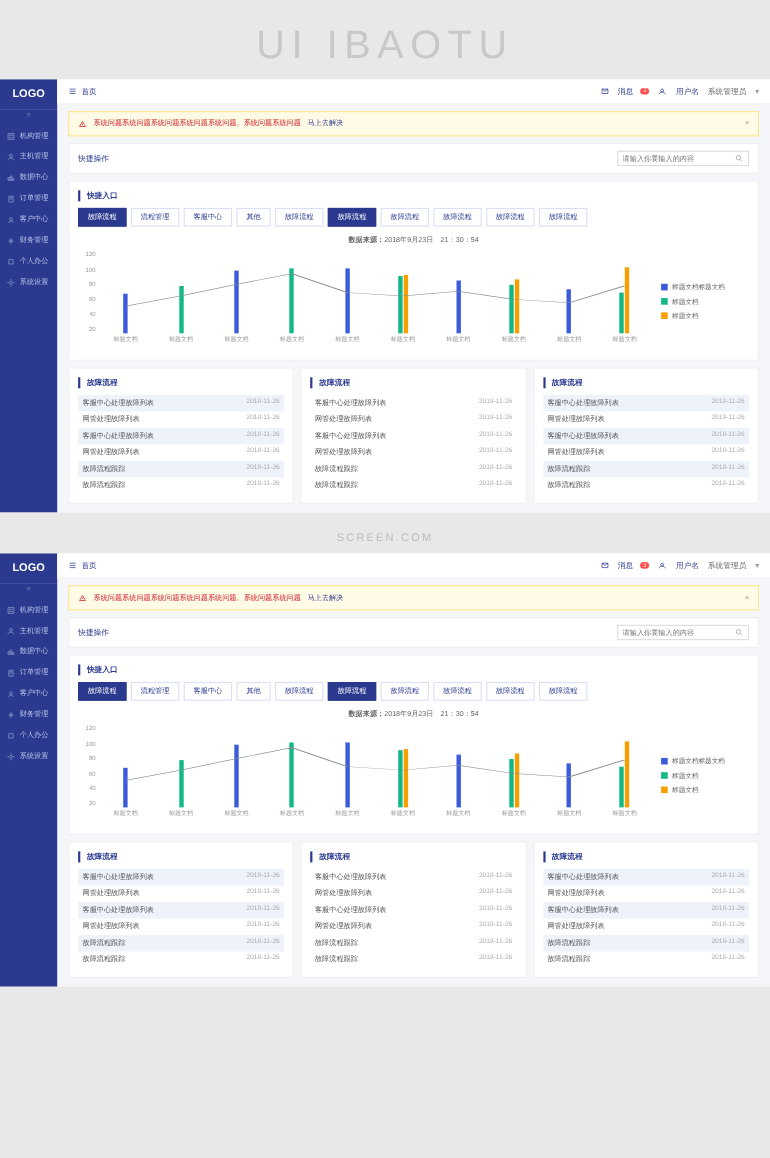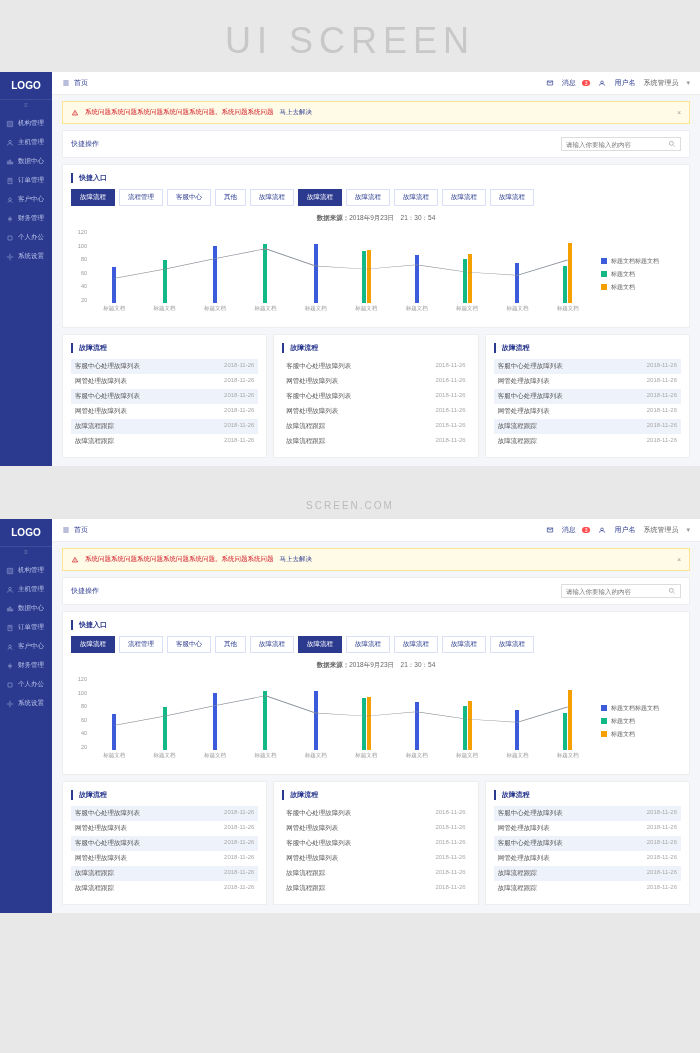--- a/index.html
+++ b/index.html
@@ -1,20 +1,20 @@
 <!DOCTYPE html>
 <html><head>
 <meta charset="utf-8">
 <style>
 *{margin:0;padding:0;box-sizing:border-box;font-family:"Microsoft YaHei",sans-serif}
 body{background:#e8e8e8;padding:0}
 .page-wrap{width:700px;margin:0 auto}
 .hero-title{text-align:center;color:#c8c8c8;font-size:36px;font-weight:300;letter-spacing:6px;padding:20px 0 10px}
 .watermark-url{text-align:center;color:#bbb;font-size:10px;letter-spacing:2px;padding:8px 0}
-.dashboard{display:flex;background:#f5f6fa;font-size:7px;margin-bottom:26px;position:relative;overflow:hidden}
+.dashboard{display:flex;background:#f5f6fa;font-size:7px;margin-bottom:10px;position:relative;overflow:hidden}
 .sidebar{width:52px;background:#2b3a8f;color:#b8c0e8;flex-shrink:0}
 .sidebar-logo{color:#fff;font-size:10px;font-weight:bold;text-align:center;padding:8px 4px;border-bottom:1px solid rgba(255,255,255,0.1)}
 .sidebar-decoration{text-align:center;font-size:6px;color:rgba(255,255,255,0.3);padding:2px 0}
 .sidebar-items{padding:4px 0}
 .sidebar-item{display:flex;align-items:center;padding:5px 6px;gap:4px;cursor:pointer}
 .sidebar-icon{width:8px;height:8px;display:inline-block;opacity:0.7}
 .sidebar-label{font-size:6.5px}
 .main{flex:1;display:flex;flex-direction:column;min-width:0}
 .topbar{display:flex;align-items:center;padding:6px 10px;background:#fff;border-bottom:1px solid #eee;gap:6px}
 .topbar-left{display:flex;align-items:center;gap:4px;color:#2b3a8f}
@@ -49,21 +49,21 @@
 .panel{flex:1;background:#fff;border:1px solid #eee;padding:8px}
 .panel-row{display:flex;justify-content:space-between;padding:3px 4px;font-size:6.5px;color:#555}
 .panel-row.hl{background:#eef2fb}
 .panel-row .date{color:#aaa;font-size:6px}
 svg.line-overlay{position:absolute;inset:0;width:100%;height:100%}
 </style>
 </head>
 <body>
 
 <div class="page-wrap">
-  <div class="hero-title">UI SCREEN</div>
+  <div class="hero-title">UI IBAOTU</div>
 
   <div id="dash1">
       <div class="dashboard">
         <div class="sidebar">
           <div class="sidebar-logo">LOGO</div>
           <div class="sidebar-decoration">≡</div>
           <div class="sidebar-items">
             <div class="sidebar-item">
               <span class="sidebar-icon"><svg viewBox="0 0 12 12" width="100%" height="100%" fill="none" stroke="currentColor" stroke-width="1">
                   <path d="M2 2h8v8H2z M4 4h1v1H4z M7 4h1v1H7z M4 7h1v1H4z M7 7h1v1H7z"></path>

